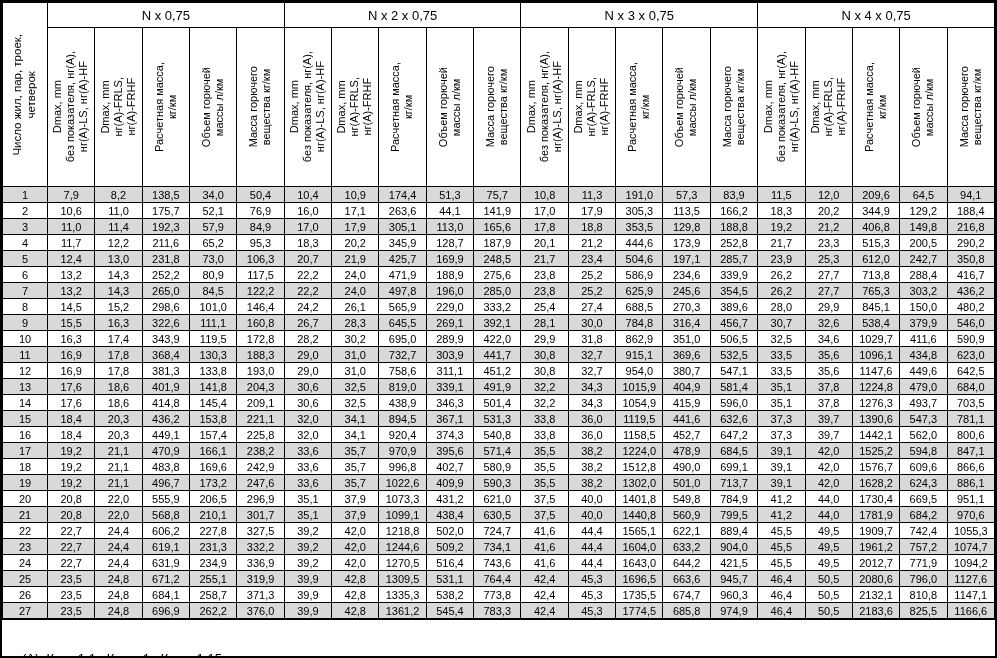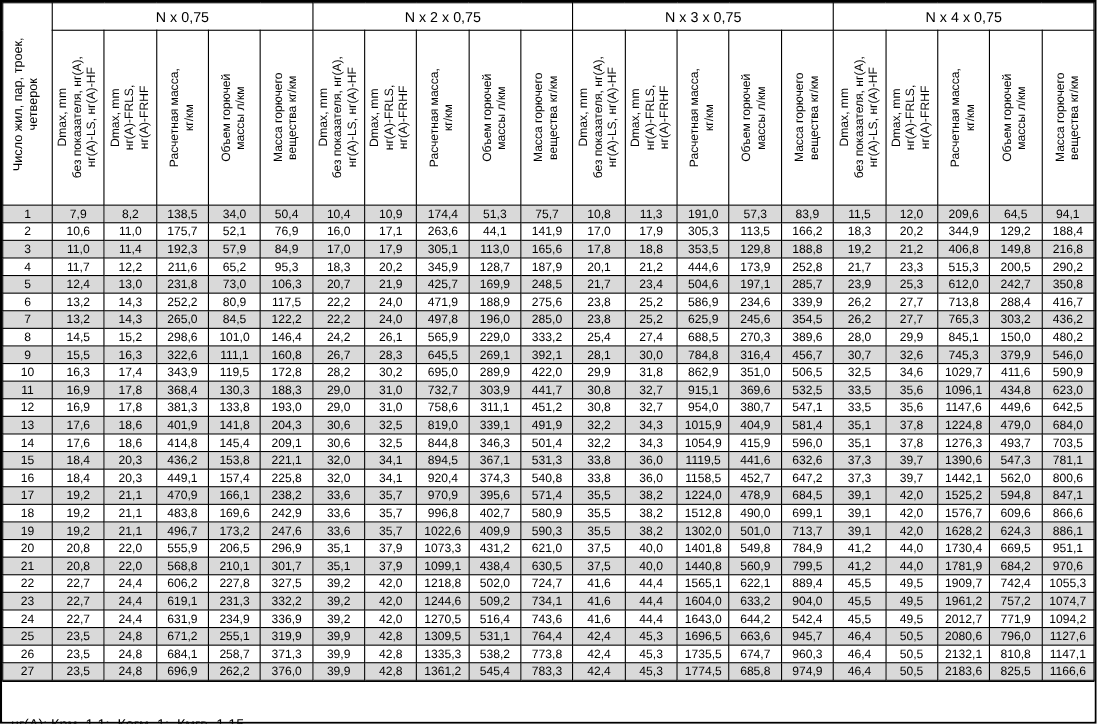--- a/index.html
+++ b/index.html
@@ -383,21 +383,21 @@
           <td>645,5</td>
           <td>269,1</td>
           <td>392,1</td>
           <td>28,1</td>
           <td>30,0</td>
           <td>784,8</td>
           <td>316,4</td>
           <td>456,7</td>
           <td>30,7</td>
           <td>32,6</td>
-          <td>745,3</td>
+          <td>538,4</td>
           <td>379,9</td>
           <td>546,0</td>
         </tr>
         <tr>
           <td>10</td>
           <td>16,3</td>
           <td>17,4</td>
           <td>343,9</td>
           <td>119,5</td>
           <td>172,8</td>
@@ -488,21 +488,21 @@
         </tr>
         <tr>
           <td>14</td>
           <td>17,6</td>
           <td>18,6</td>
           <td>414,8</td>
           <td>145,4</td>
           <td>209,1</td>
           <td>30,6</td>
           <td>32,5</td>
-          <td>844,8</td>
+          <td>438,9</td>
           <td>346,3</td>
           <td>501,4</td>
           <td>32,2</td>
           <td>34,3</td>
           <td>1054,9</td>
           <td>415,9</td>
           <td>596,0</td>
           <td>35,1</td>
           <td>37,8</td>
           <td>1276,3</td>
@@ -725,21 +725,21 @@
           <td>336,9</td>
           <td>39,2</td>
           <td>42,0</td>
           <td>1270,5</td>
           <td>516,4</td>
           <td>743,6</td>
           <td>41,6</td>
           <td>44,4</td>
           <td>1643,0</td>
           <td>644,2</td>
-          <td>542,4</td>
+          <td>421,5</td>
           <td>45,5</td>
           <td>49,5</td>
           <td>2012,7</td>
           <td>771,9</td>
           <td>1094,2</td>
         </tr>
         <tr>
           <td>25</td>
           <td>23,5</td>
           <td>24,8</td>

